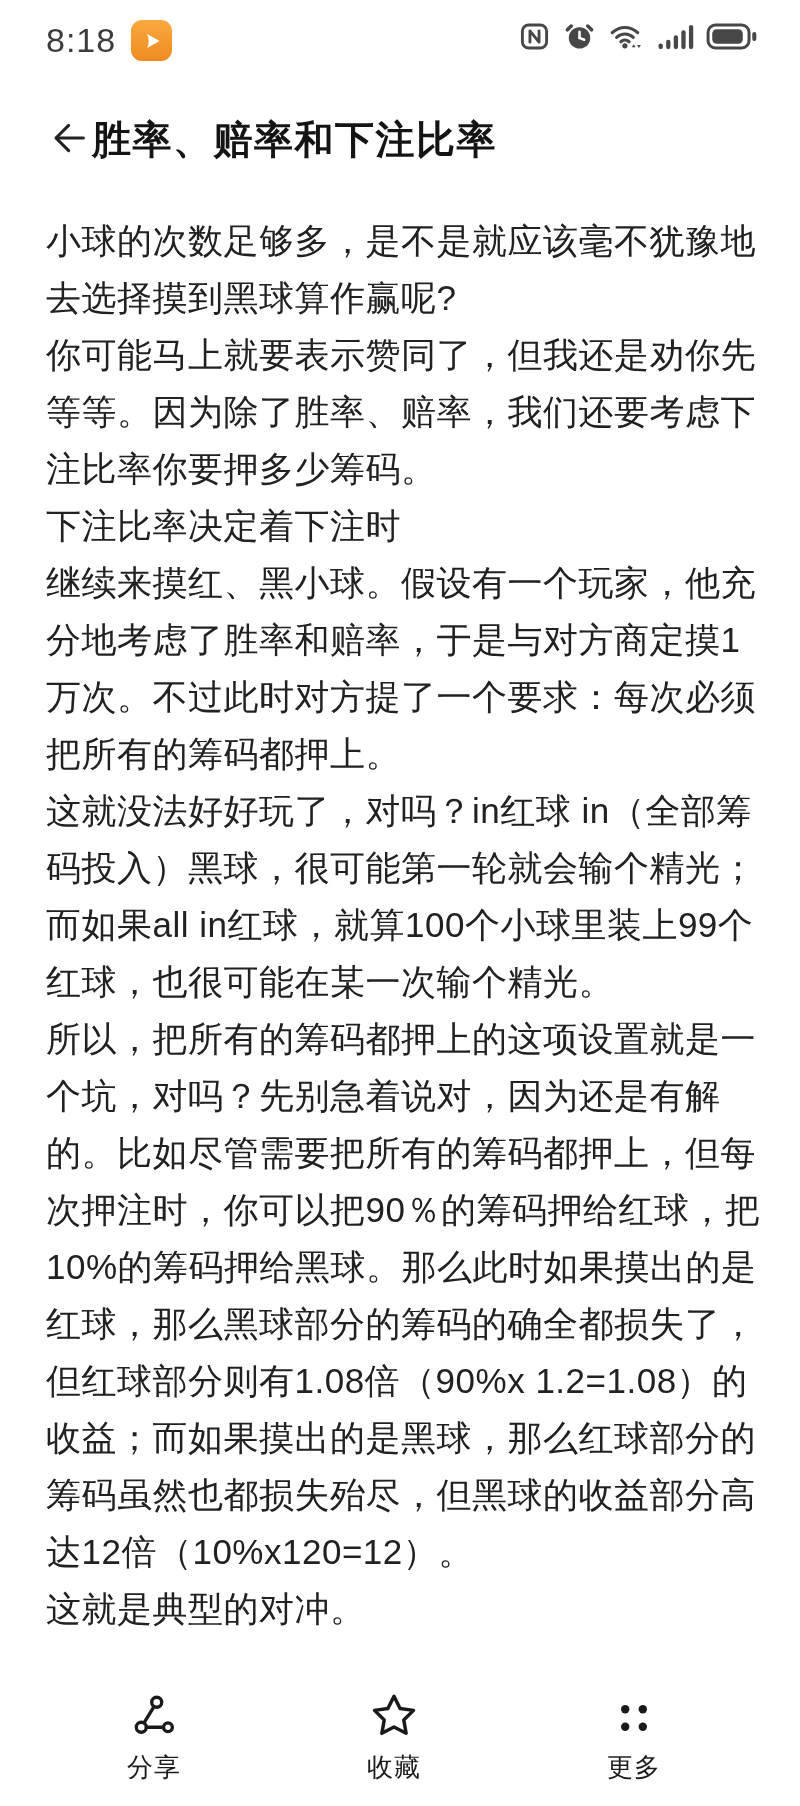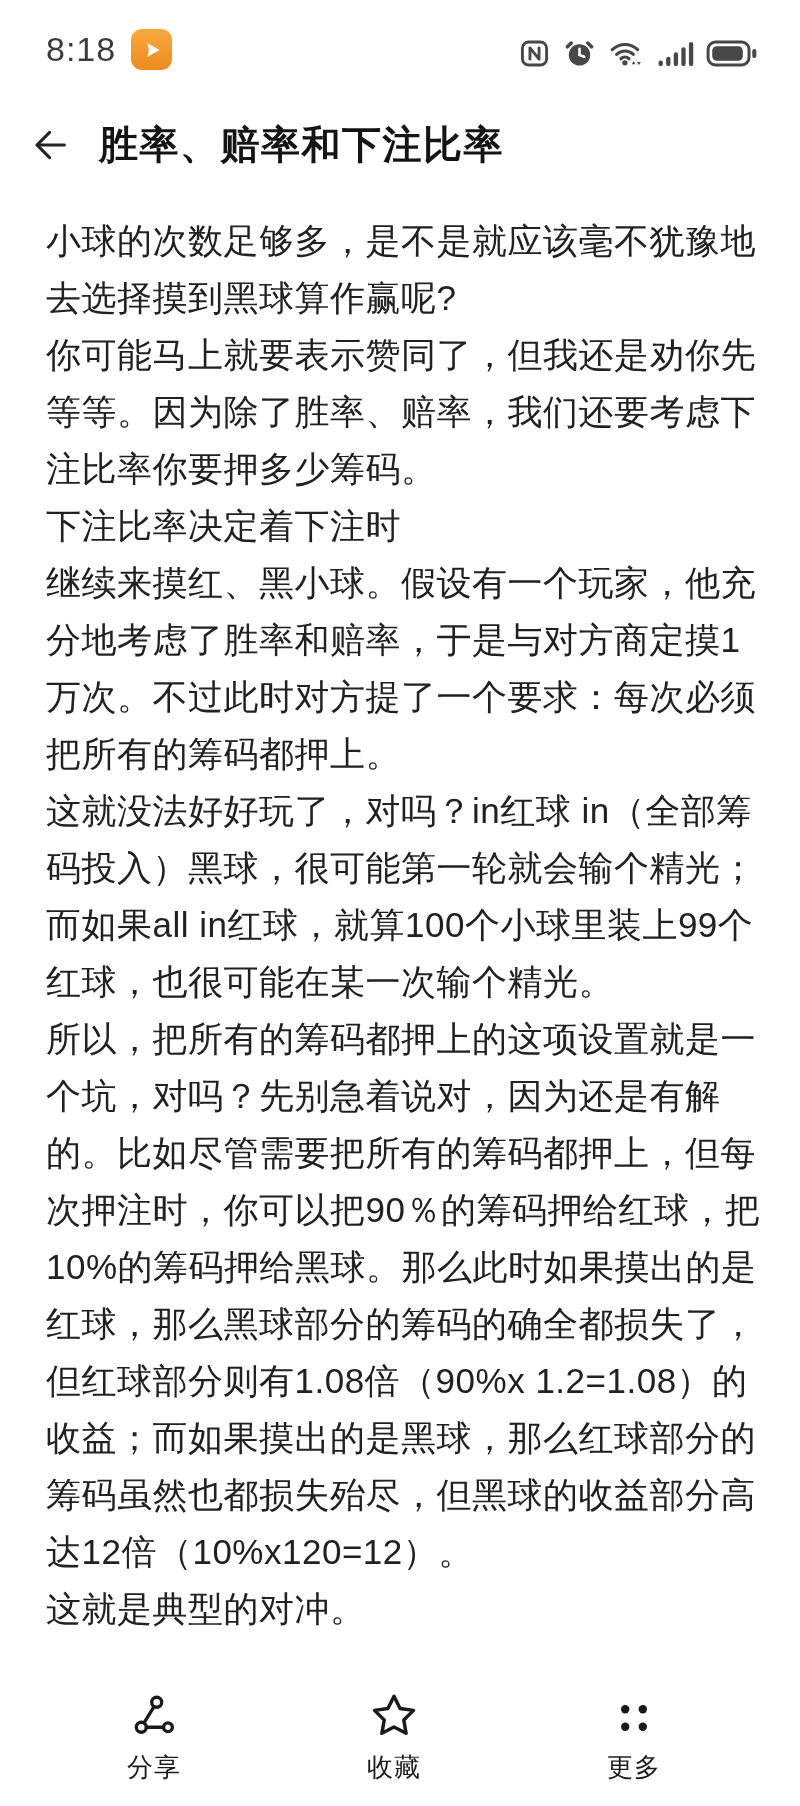--- a/index.html
+++ b/index.html
@@ -6,35 +6,35 @@
   body {
     width: 800px; height: 1806px;
     background: #ffffff;
     font-family: "Liberation Sans", "DejaVu Sans", sans-serif;
     overflow: hidden;
   }
   .screen { position: relative; width: 800px; height: 1806px; background: #fff; overflow: hidden; }
 
   
   .status-bar {
-    display: flex; justify-content: space-between; align-items: flex-end;
+    display: flex; justify-content: space-between; align-items: flex-start;
     padding: 20px 42px 0 46px; height: 50px; box-sizing: content-box;
   }
   .sb-left { display: flex; align-items: center; }
   .time { font-size: 34px; color: #3c3c3c; letter-spacing: 1px; }
   .app-badge {
     width: 41px; height: 41px; border-radius: 11px; margin-left: 15px;
     background: linear-gradient(180deg, #f8a93e 0%, #ee8b20 100%);
     display: flex; align-items: center; justify-content: center;
   }
   .sb-right { display: flex; align-items: center; gap: 12px; color: #474747; }
   .sb-right svg { display: block; }
 
   
-  .header { display: flex; align-items: flex-end; gap: 26px; padding: 0 27px; margin-top: 38px; height: 64px; }
+  .header { display: flex; align-items: center; padding: 0 46px; margin-top: 38px; height: 64px; }
   .back-btn { display: flex; align-items: center; color: #232323; cursor: pointer; }
   .title { font-size: 39px; font-weight: 700; color: #141414; margin: 0; letter-spacing: 1.5px; }
 
   
   .article { padding: 40px 62px 0 46px; font-size: 35px; line-height: 57px; color: #212121; }
   .article .line { white-space: nowrap; letter-spacing: 0.5px; }
 
   
   .toolbar {
     position: absolute; left: 0; right: 12px; bottom: 0; height: 122px;

